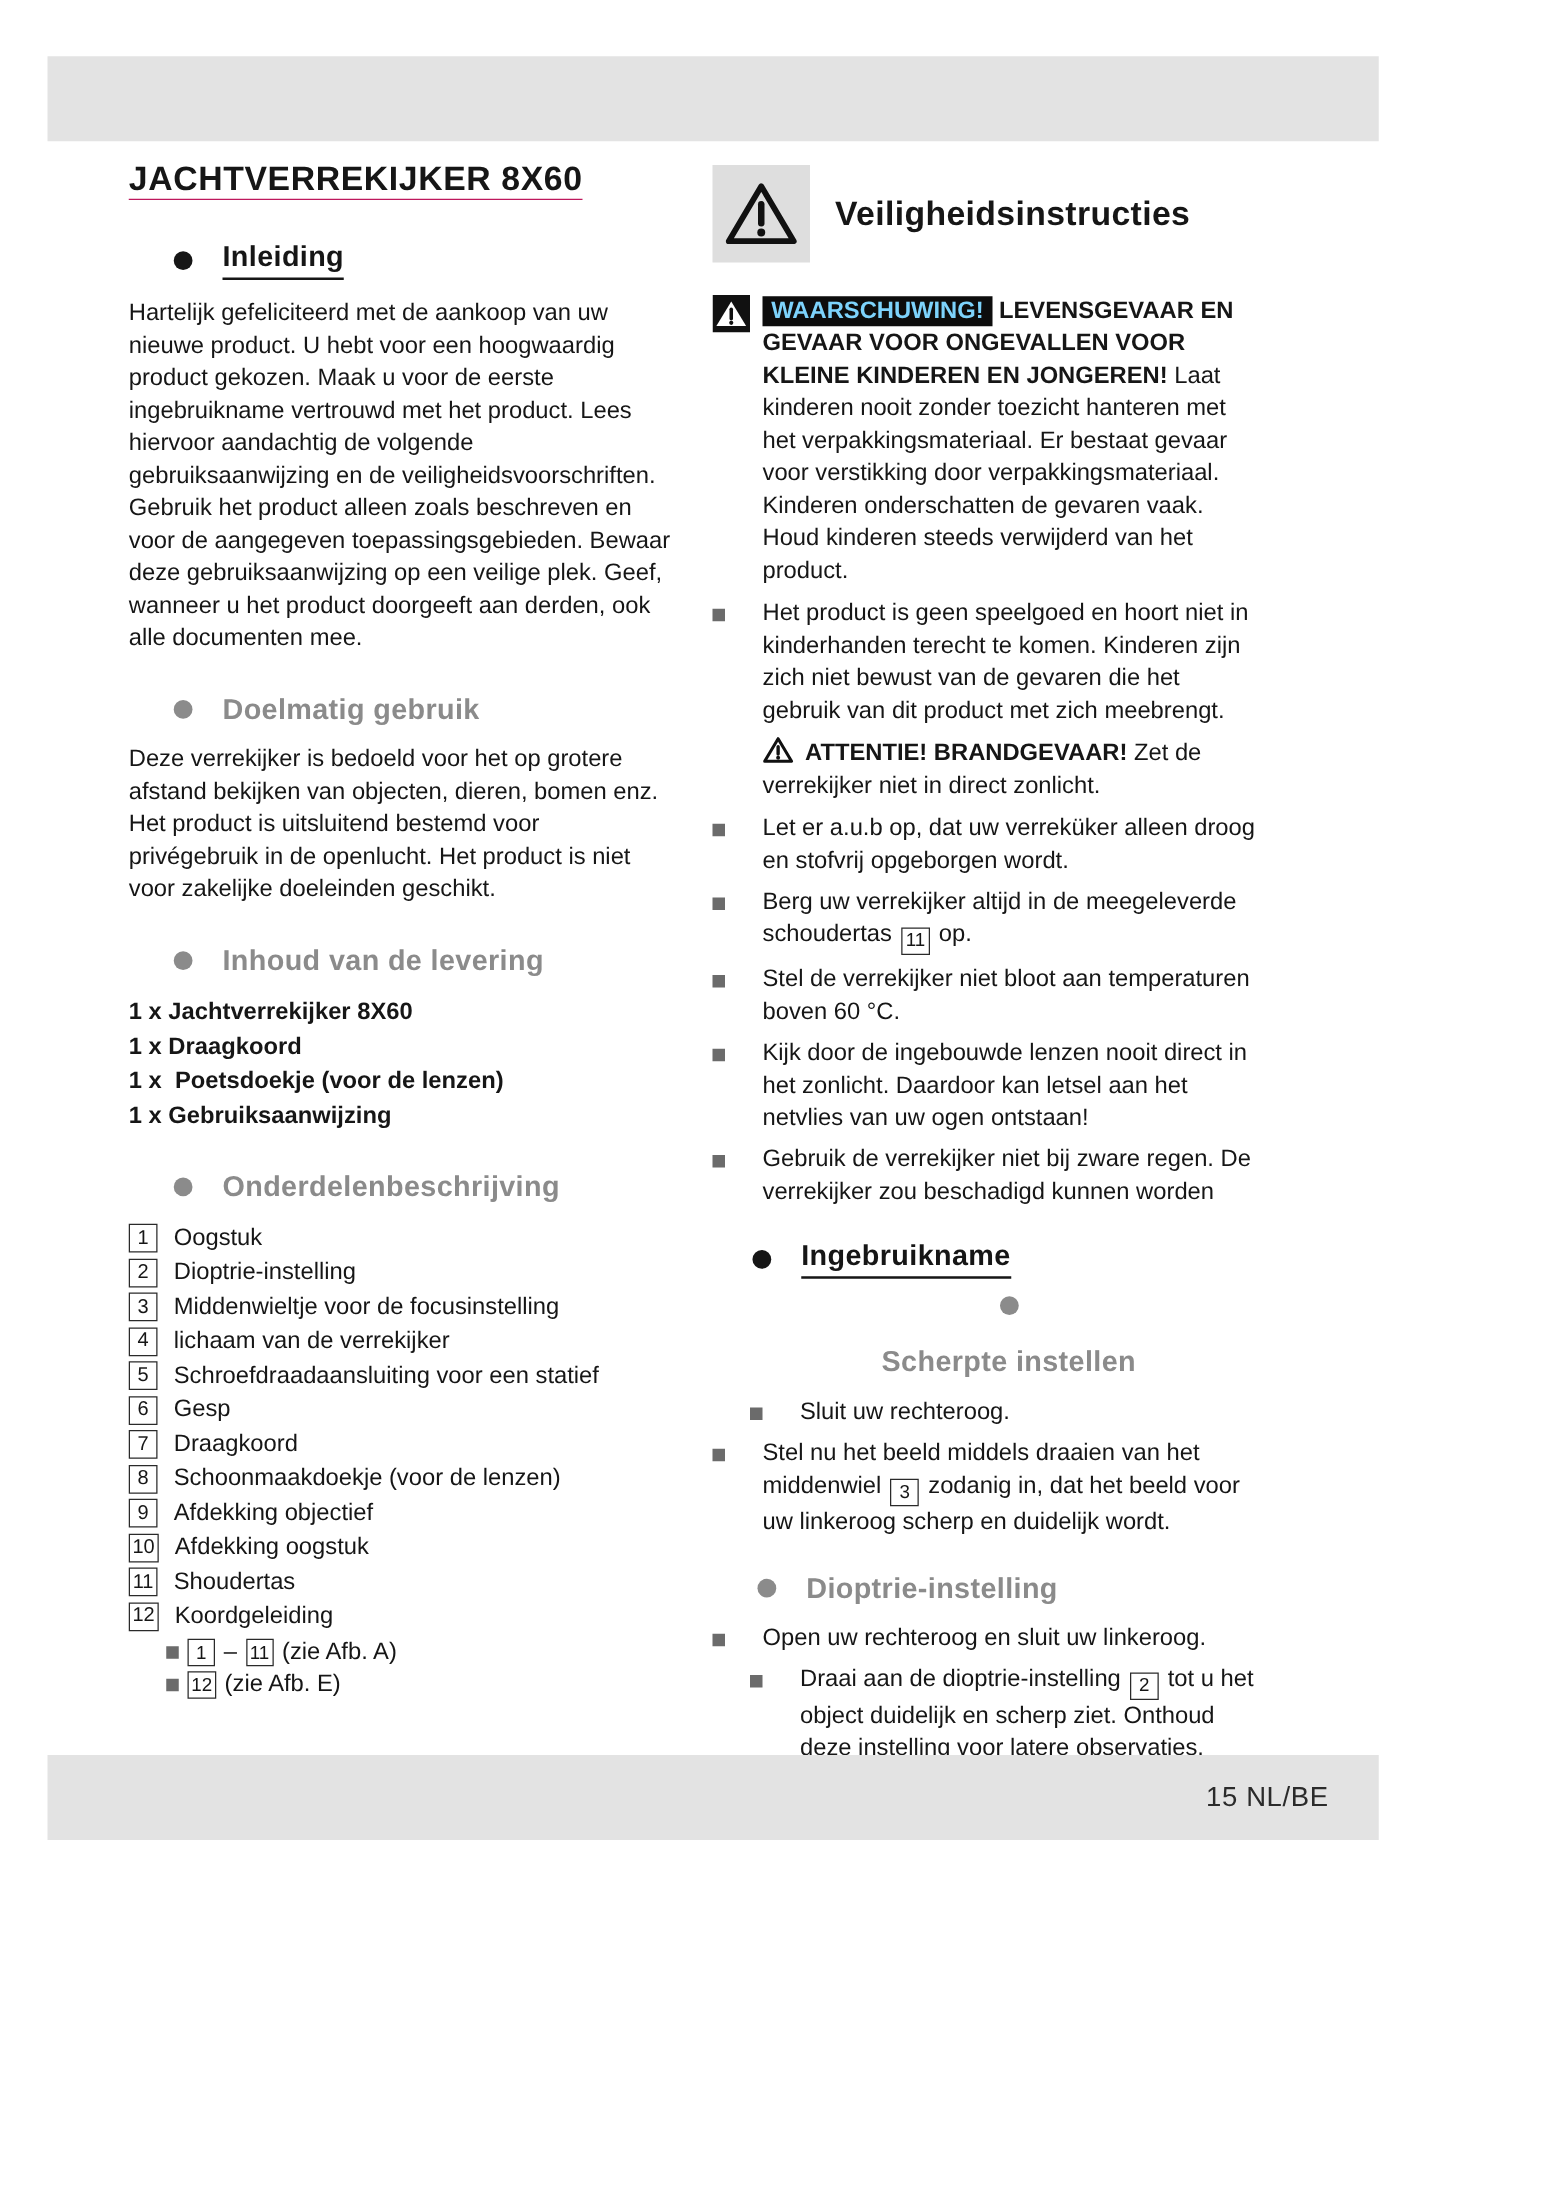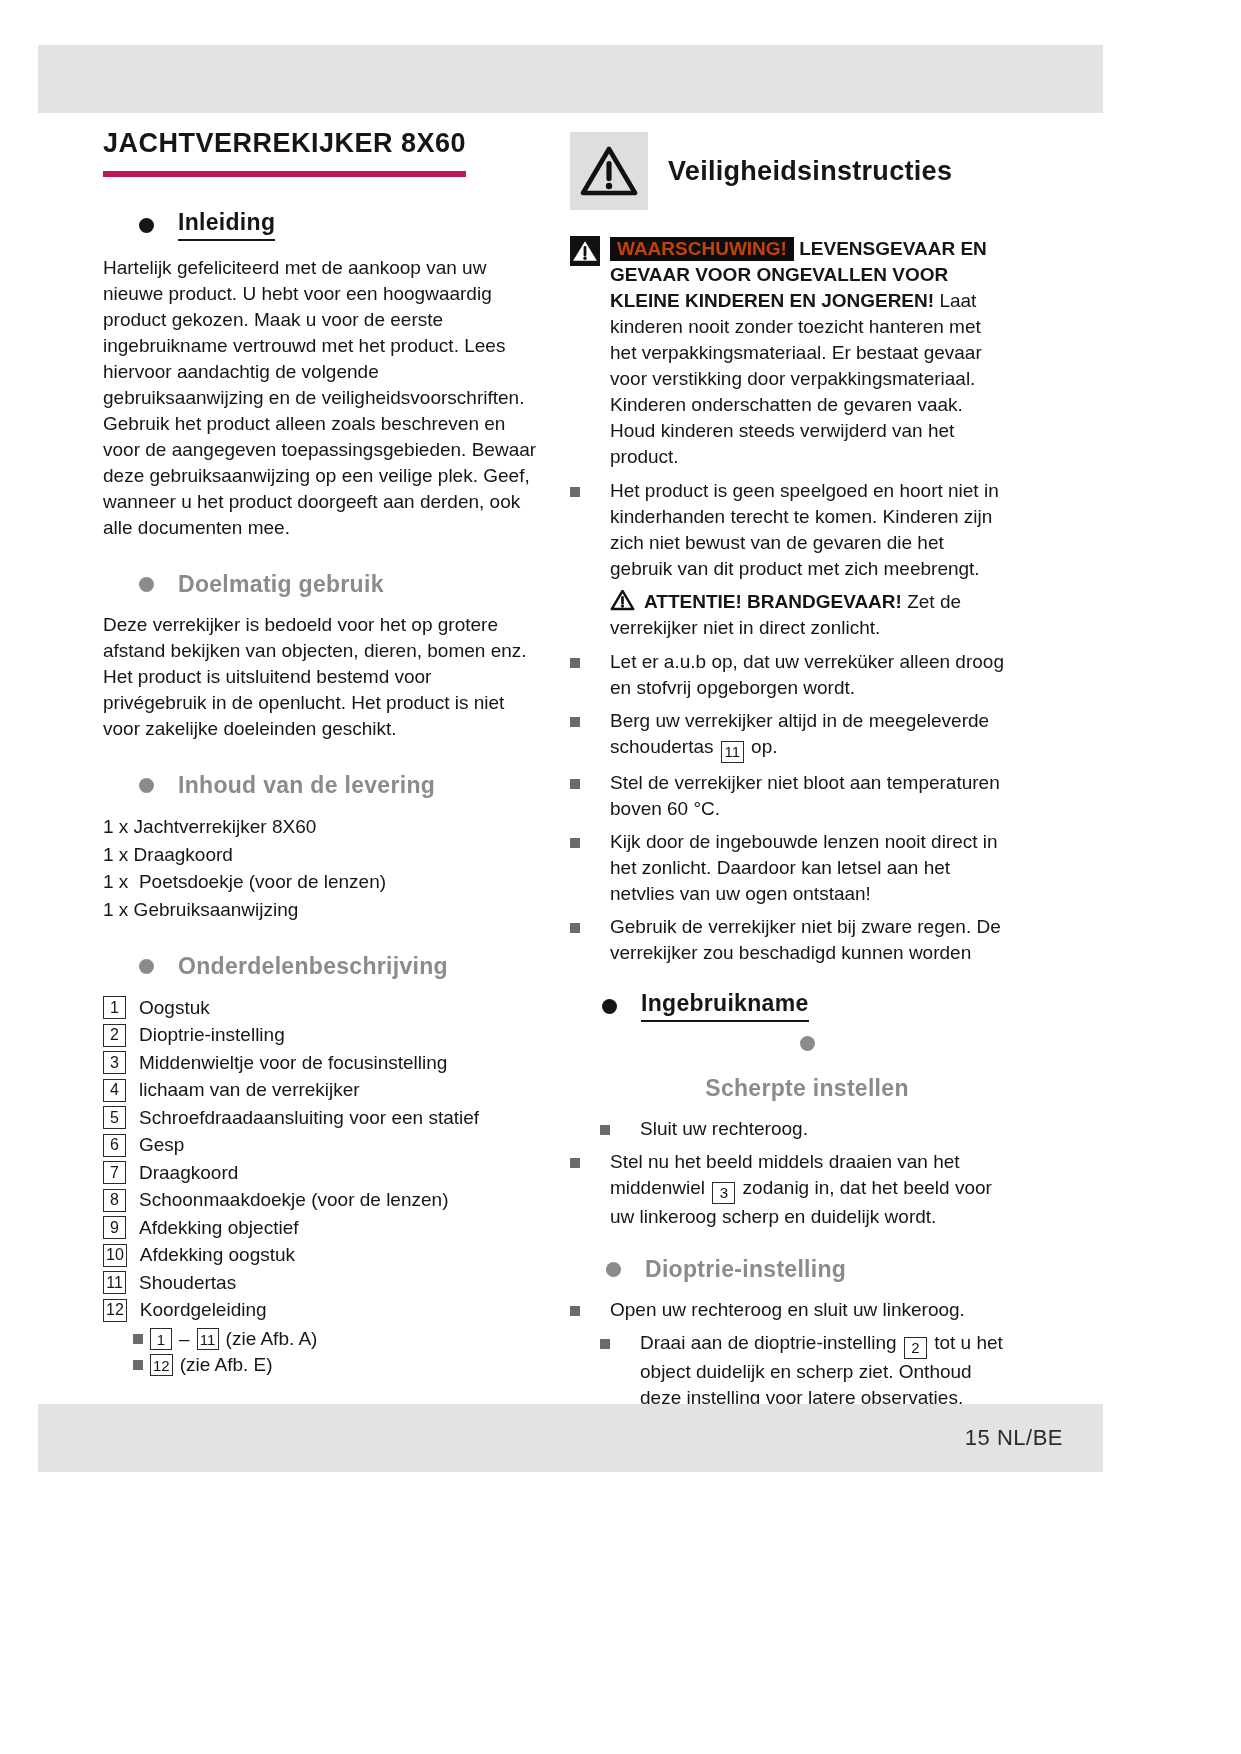--- a/index.html
+++ b/index.html
@@ -14,34 +14,34 @@
   .gray-bar.bottom { top:1404px; display:flex; align-items:center; justify-content:flex-end; padding-right:40px; box-sizing:border-box; }
   .page-num { font-size:22px; color:#2b2b2b; letter-spacing:0.5px; }
 
   .content { position:absolute; left:103px; top:128px; width:905px; display:flex; gap:30px; }
   .col { box-sizing:border-box; }
   .col-left { width:437px; }
   .col-right { width:438px; }
 
   .doc-title {
     font-size:27px; font-weight:bold; margin:0 0 22px 0; letter-spacing:0.5px;
-    display:inline-block; border-bottom:6px solid #be185d; padding-bottom:12px;
+    display:inline-block; border-bottom:1px solid #be185d; padding-bottom:0;
   }
 
   .sec-head { display:flex; align-items:center; gap:24px; margin:30px 0 14px 0; padding-left:36px; }
   .sec-head h2 { font-size:23px; font-weight:bold; margin:0; letter-spacing:0.3px; }
   .dot { width:15px; height:15px; border-radius:50%; background:#161616; flex:none; }
   .sec-head.gray .dot { background:#8b8b8b; }
   .sec-head.gray h2 { color:#8b8b8b; }
   .sec-head.black h2 { border-bottom:2.5px solid #161616; padding-bottom:3px; }
   .sec-head.first { margin-top:10px; }
 
   .body { font-size:19px; line-height:26px; margin:0 0 6px 0; }
 
-  .supply-list { font-size:19px; line-height:27.5px; }
+  .supply-list { font-size:19px; line-height:27.5px;font-weight:bold; }
   .supply-item { white-space:pre-wrap; }
 
   .parts { margin-top:6px; }
   .part-row { display:flex; align-items:center; gap:13px; height:27.5px; }
   .numbox {
     display:inline-flex; align-items:center; justify-content:center;
     min-width:23px; height:23px; padding:0 2px; box-sizing:border-box;
     border:1.5px solid #2a2a2a; font-size:16px; background:#fff; flex:none;
   }
   .part-label { font-size:19px; }
@@ -52,21 +52,21 @@
   .numbox.small { min-width:22px; height:22px; font-size:15px; }
 
   
   .safety-head { display:flex; align-items:center; gap:20px; margin:4px 0 26px 0; }
   .warn-big { width:78px; height:78px; background:#dedede; display:flex; align-items:center; justify-content:center; flex:none; }
   .safety-title { font-size:27px; font-weight:bold; margin:0; letter-spacing:0.3px; }
 
   .warn-block { display:flex; margin-bottom:8px; }
   .warn-sq { flex:none; width:30px; height:30px; margin-top:0; }
   .warn-text { margin-left:10px; font-size:19px; line-height:26px; }
-  .warn-label { background:#0d0d0d; color:#c2410c; font-weight:bold; padding:1px 7px 2px 7px; }
+  .warn-label { background:#0d0d0d; color:#7dd3fc; font-weight:bold; padding:1px 7px 2px 7px; }
   .warn-emph { font-weight:bold; }
 
   .r-bullet { display:flex; margin-bottom:7px; }
   .r-bullet .sq { margin-top:9px; }
   .r-bullet .txt { margin-left:30px; font-size:19px; line-height:26px; }
   .r-bullet.indent { margin-left:30px; }
 
   .attentie { margin:6px 0 8px 40px; font-size:19px; line-height:26px; }
   .tri-inline { vertical-align:-3px; margin-right:9px; }
 

